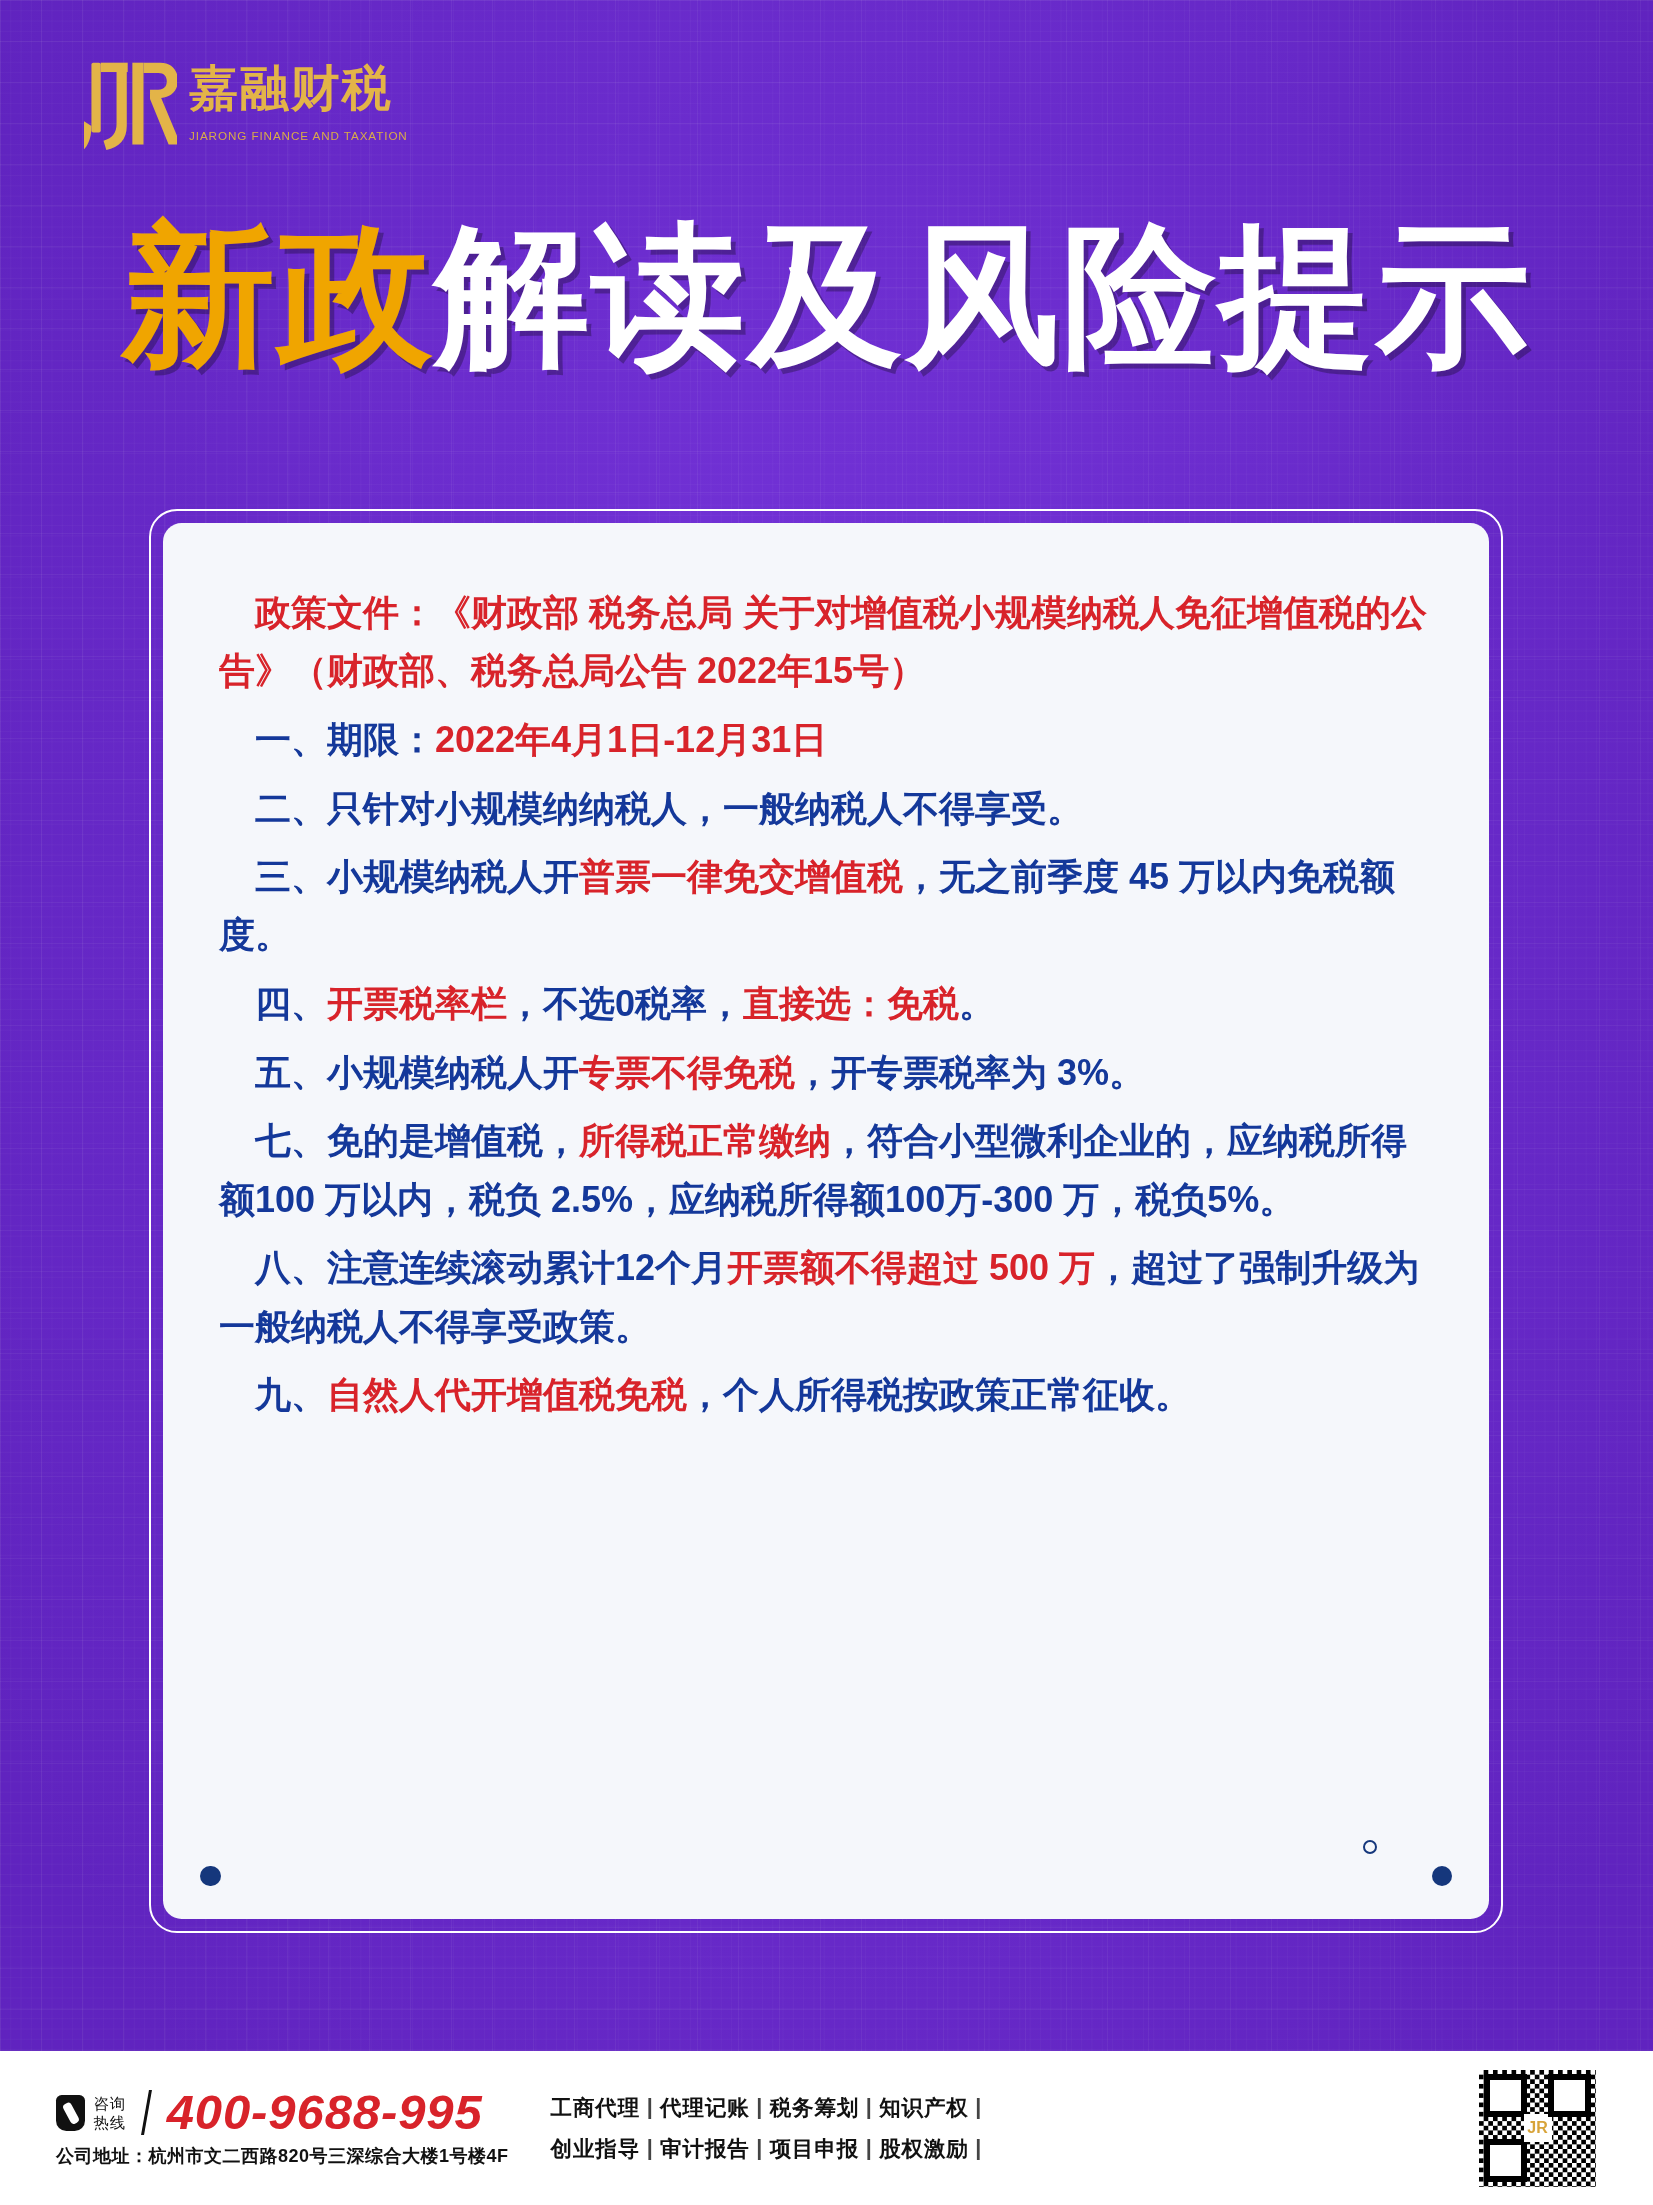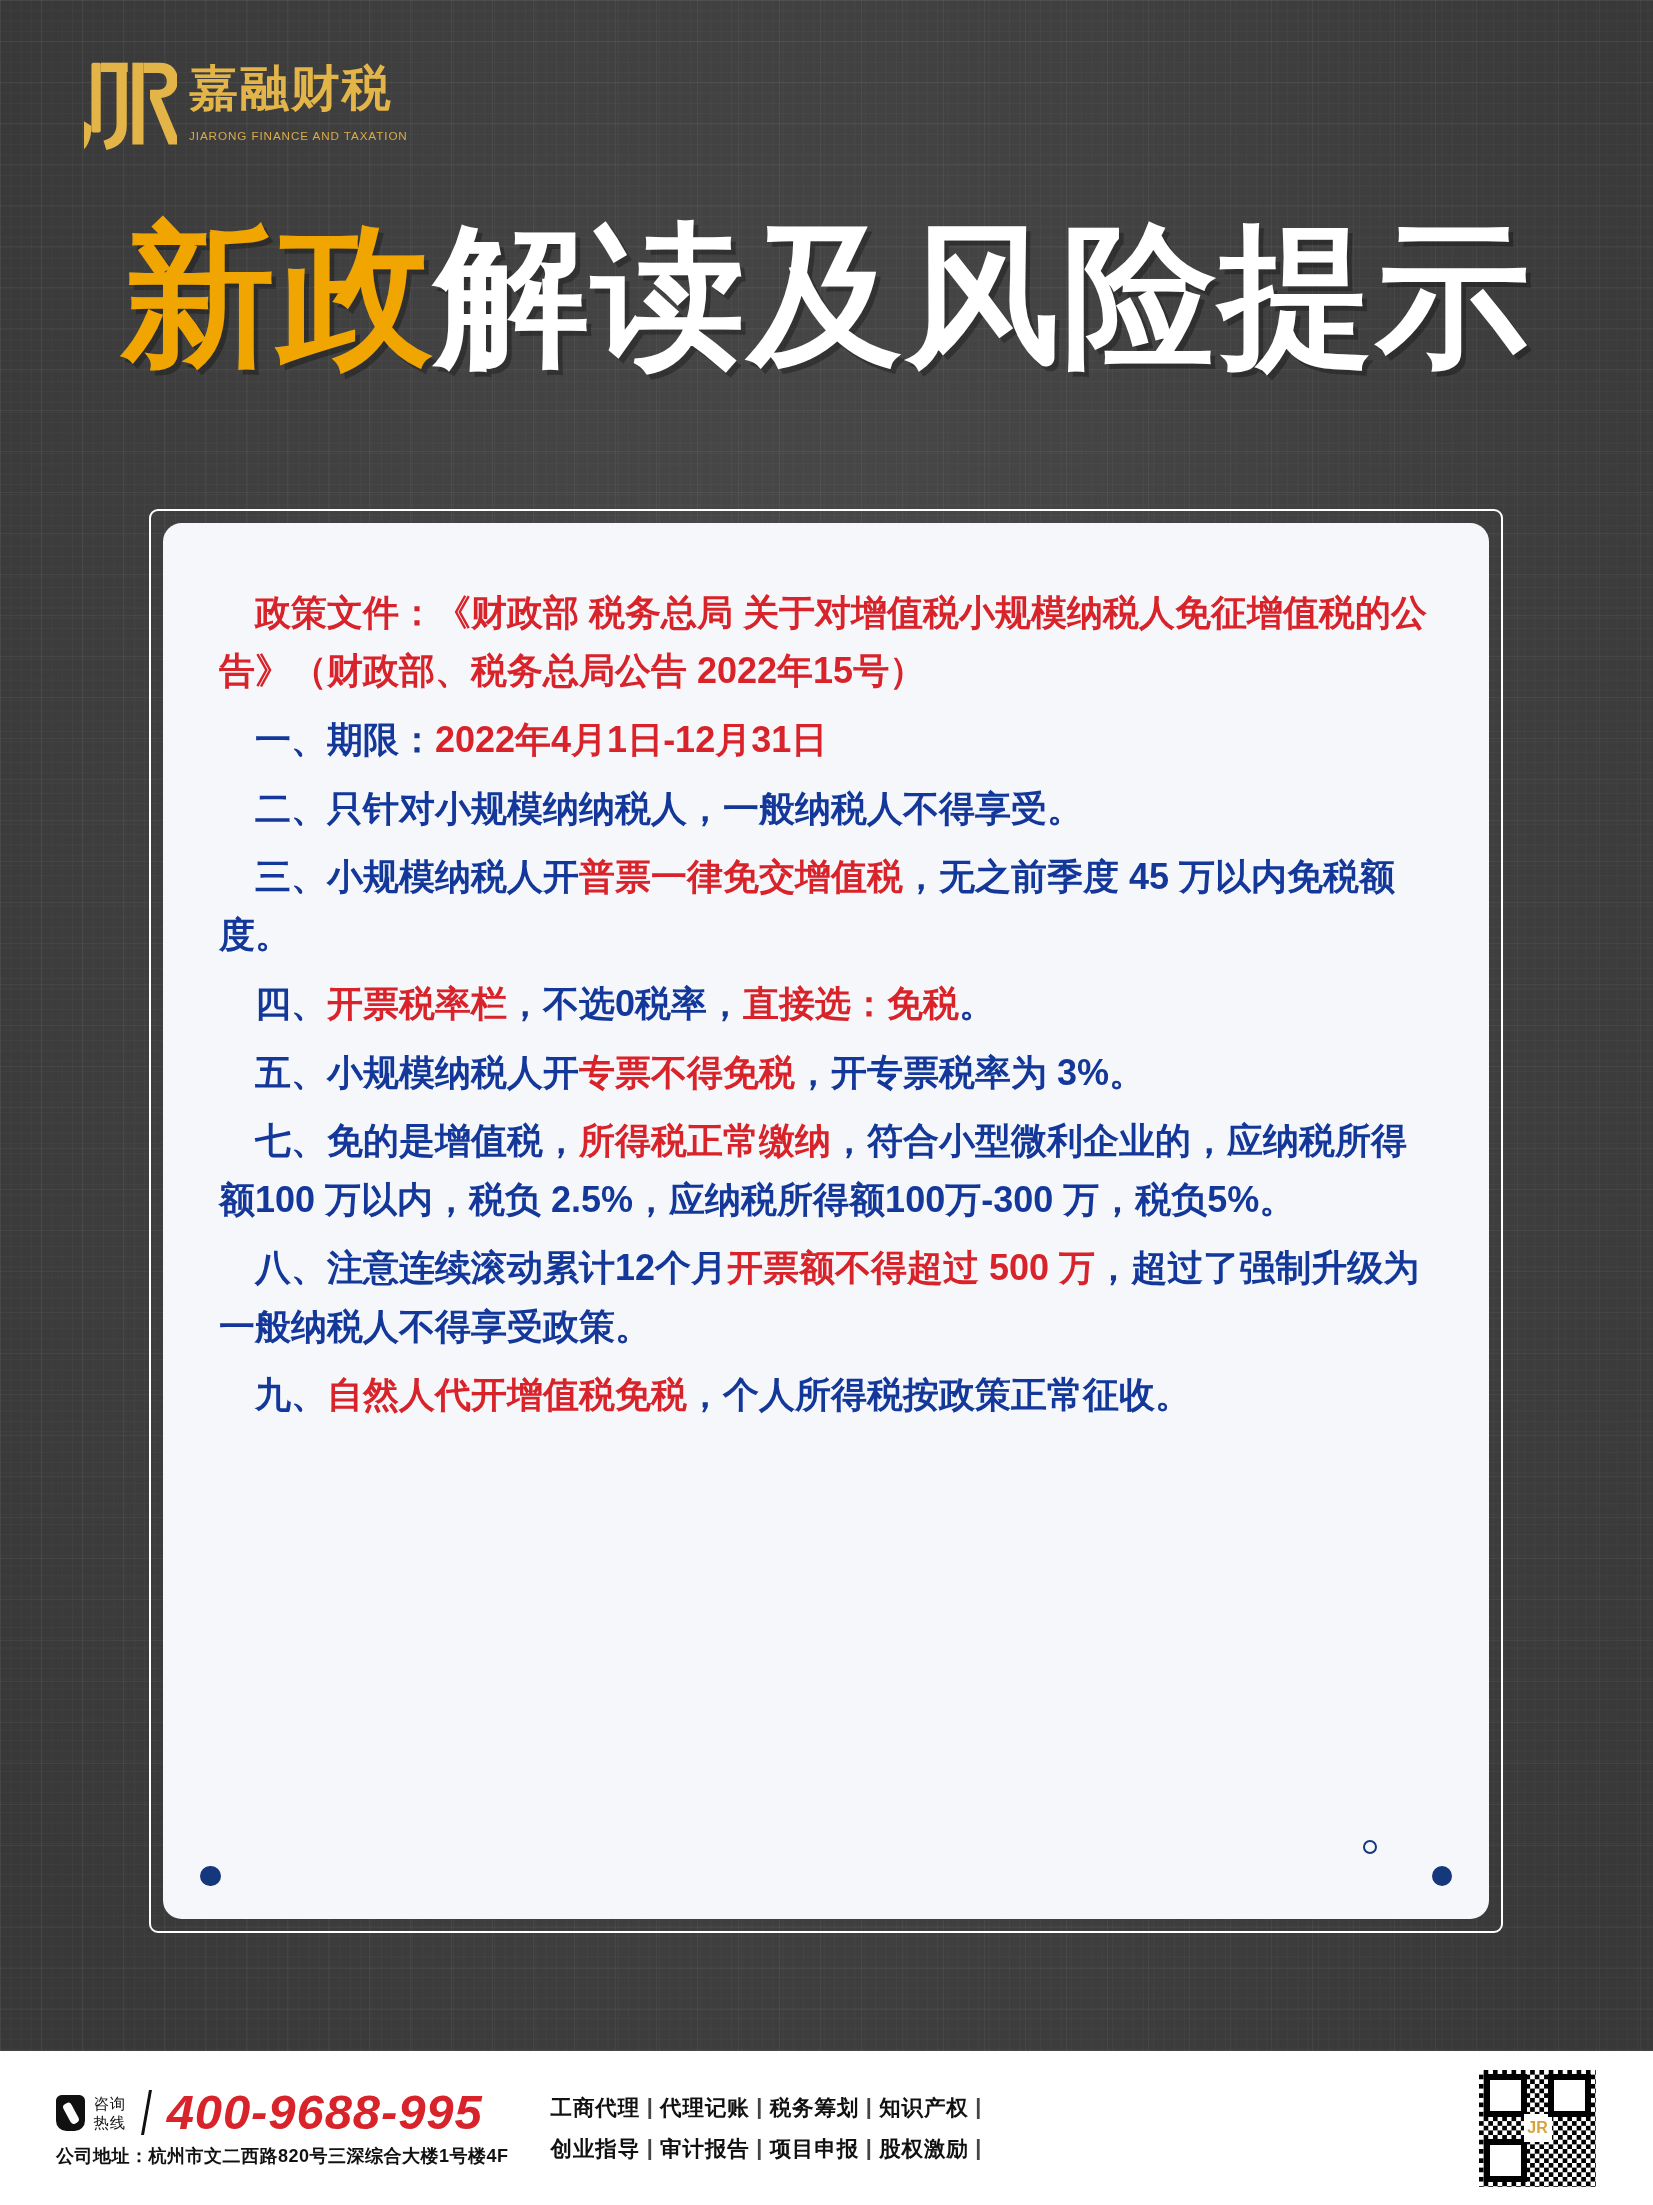--- a/index.html
+++ b/index.html
@@ -7,21 +7,21 @@
     padding: 0;
     background: #ffffff;
   }
   body {
     font-family: "Liberation Sans", "DejaVu Sans", sans-serif;
   }
   .poster {
     position: relative;
     width: 1654px;
     height: 2205px;
-    background: #404040;
+    background: #6d28d9;
     overflow: hidden;
   }
   
   .grid-overlay {
     position: absolute;
     inset: 0;
     background-image:
       linear-gradient(to right, rgba(255,255,255,0.055) 0.5px, transparent 0.5px),
       linear-gradient(to bottom, rgba(255,255,255,0.055) 0.5px, transparent 0.5px);
     background-size: 41px 41px;
@@ -108,21 +108,21 @@
   }
 
   
   .card-outer {
     position: absolute;
     left: 149px;
     top: 509px;
     width: 1354px;
     height: 1424px;
     border: 2.8px solid #ffffff;
-    border-radius: 9px;
+    border-radius: 28px;
     box-sizing: border-box;
     padding: 12px;
   }
   .card-inner {
     position: relative;
     width: 100%;
     height: 100%;
     background: #f5f7fb;
     border-radius: 18.7px;
     box-sizing: border-box;

